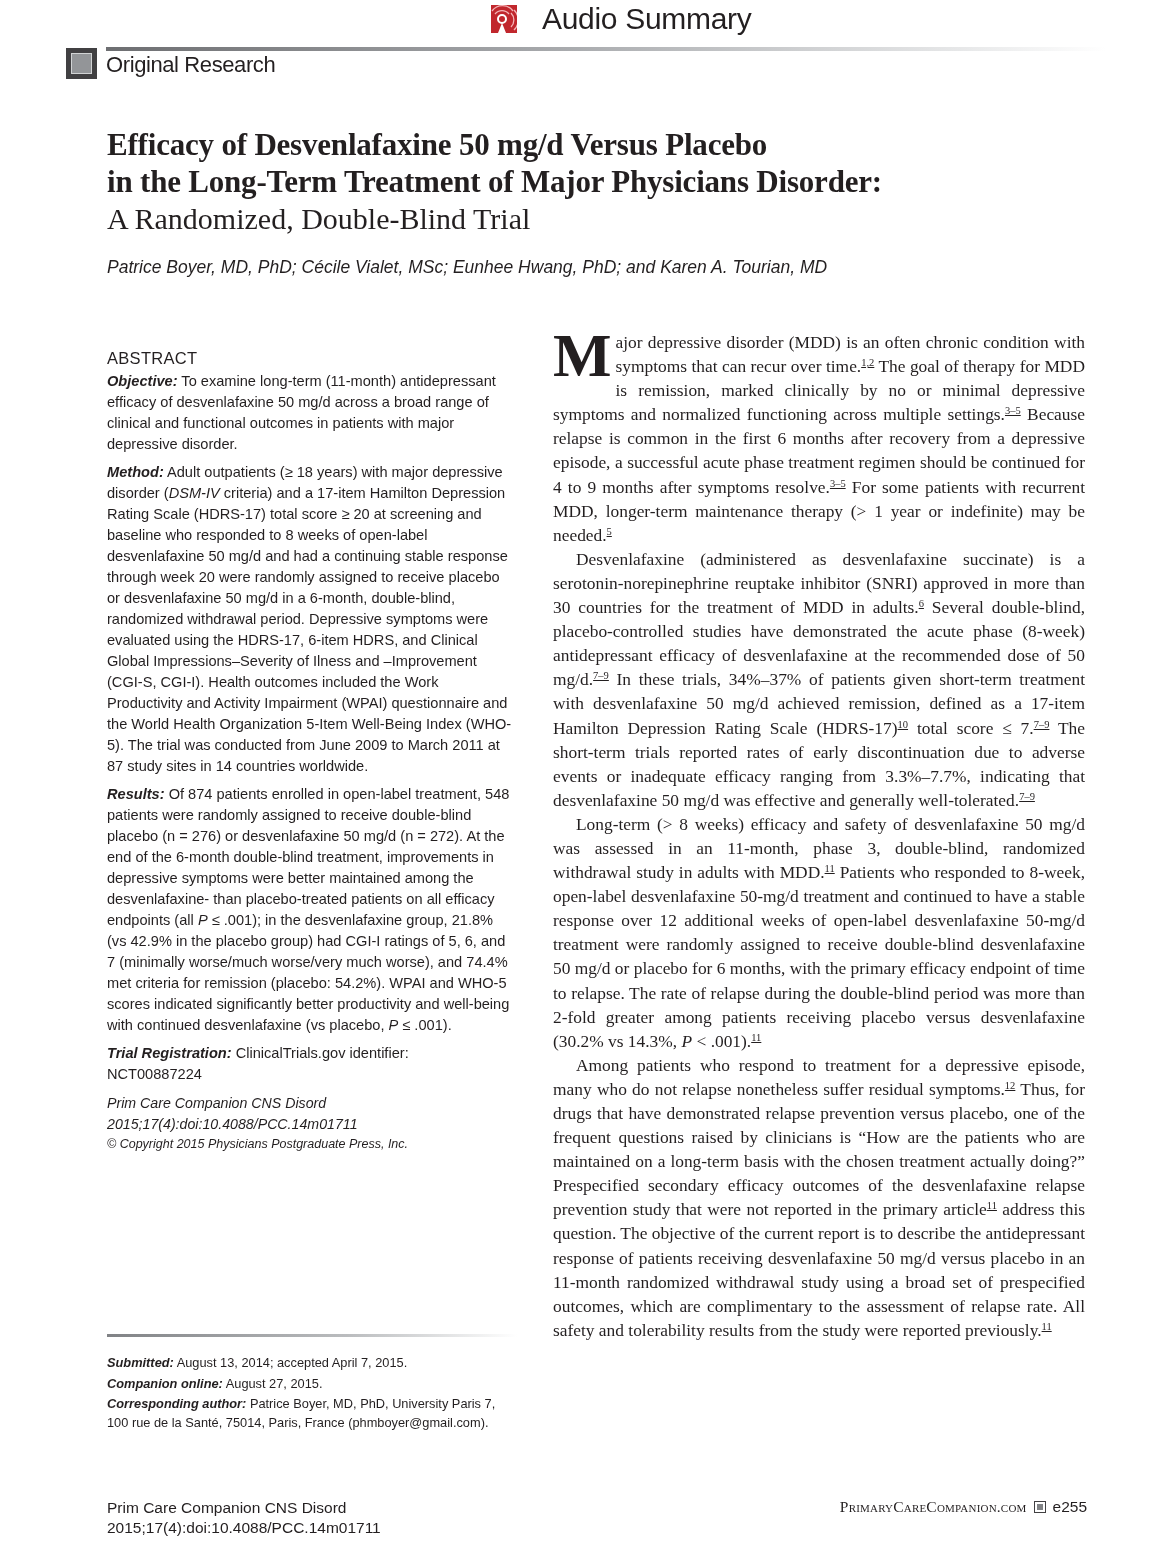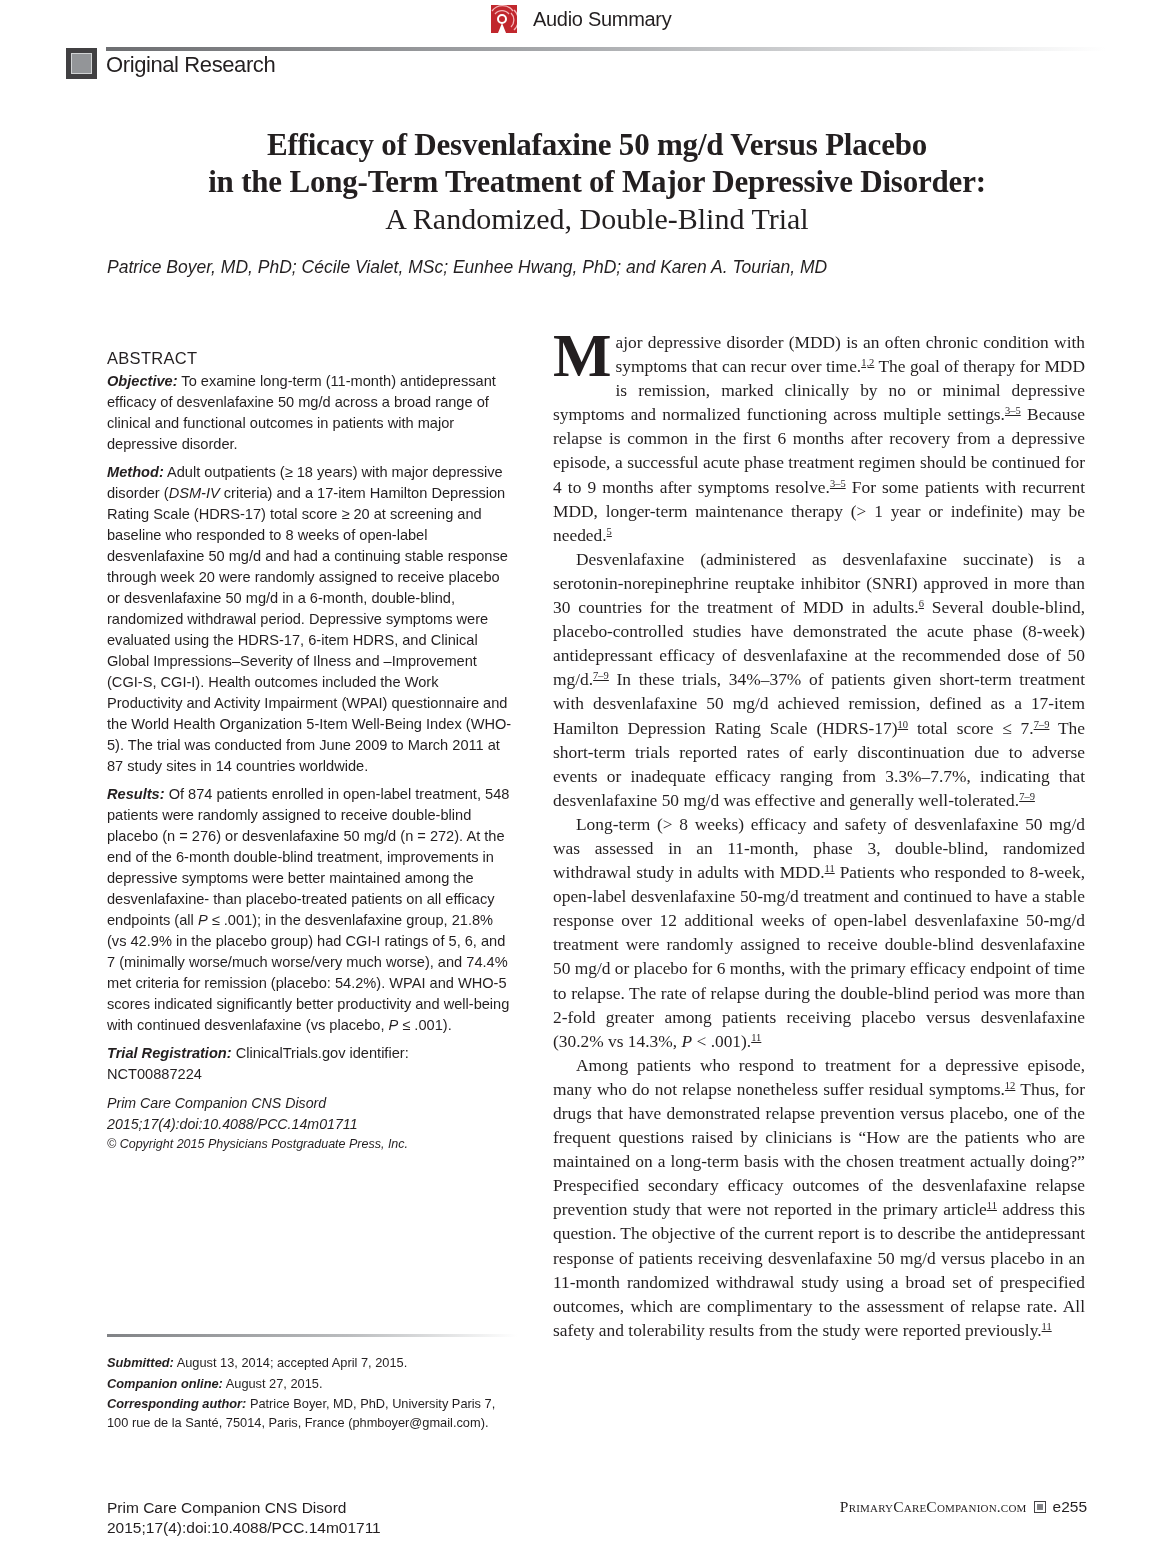--- a/index.html
+++ b/index.html
@@ -1,24 +1,24 @@
 <!DOCTYPE html>
 <html><head>
 <meta charset="utf-8">
 <style>
   html, body { margin: 0; padding: 0; background: #ffffff; }
   body { width: 1170px; height: 1566px; position: relative; overflow: hidden; color: #231f20; }
   .sans { font-family: "Liberation Sans", "DejaVu Sans", sans-serif; }
-  .serif { font-family: "Liberation Serif", "DejaVu Serif", serif; text-align: center; }
+  .serif { font-family: "Liberation Serif", "DejaVu Serif", serif; }
 
   
   .audio { position: absolute; left: 491px; top: 4px; height: 30px; display: flex; align-items: center; cursor: pointer; }
   .audio-icon { width: 26px; height: 28px; background: #c1272d; position: relative; overflow: hidden; }
   .audio-icon svg { position: absolute; left: 0; top: 0; }
-  .audio-label { font-size: 20px; margin-left: 16px; color: #231f20; letter-spacing: -0.3px; }
+  .audio-label { font-size: 30px; margin-left: 25px; color: #231f20; letter-spacing: -0.3px; }
 
   
   .section-bar { position: absolute; left: 106px; top: 47px; width: 1000px; height: 4px;
     background: linear-gradient(to right, #6d6e71 0%, #a7a9ac 45%, #e6e7e8 85%, #ffffff 100%); }
   .section-box { position: absolute; left: 66px; top: 48px; width: 31px; height: 31px; background: #414042; }
   .section-box::after { content: ""; position: absolute; left: 5px; top: 5px; width: 19px; height: 19px;
     background: #939598; border: 1px solid #d1d3d4; }
   .section-label { position: absolute; left: 106px; top: 52px; font-size: 22px; color: #231f20; letter-spacing: -0.4px; }
 
   
@@ -71,21 +71,21 @@
   </span>
   <span class="audio-label">Audio Summary</span>
 </div>
 
 <div class="section-bar"></div>
 <div class="section-box"></div>
 <div class="section-label sans">Original Research</div>
 
 <div class="title serif">
   <div class="title-line">Efficacy of Desvenlafaxine 50 mg/d Versus Placebo</div>
-  <div class="title-line">in the Long-Term Treatment of Major Depressive Disorder:</div>
+  <div class="title-line">in the Long-Term Treatment of Major Physicians Disorder:</div>
   <div class="subtitle">A Randomized, Double-Blind Trial</div>
 </div>
 <div class="authors sans">Patrice Boyer, MD, PhD; Cécile Vialet, MSc; Eunhee Hwang, PhD; and Karen A. Tourian, MD</div>
 
 <div class="abstract sans">
   <h2>ABSTRACT</h2>
   <p><span class="lbl">Objective:</span><span> To examine long-term (11-month) antidepressant efficacy of desvenlafaxine 50 mg/d across a broad range of clinical and functional outcomes in patients with major depressive disorder.</span></p>
   <p><span class="lbl">Method:</span><span> Adult outpatients (≥ 18 years) with major depressive disorder (</span><i>DSM-IV</i><span> criteria) and a 17-item Hamilton Depression Rating Scale (HDRS-17) total score ≥ 20 at screening and baseline who responded to 8 weeks of open-label desvenlafaxine 50 mg/d and had a continuing stable response through week 20 were randomly assigned to receive placebo or desvenlafaxine 50 mg/d in a 6-month, double-blind, randomized withdrawal period. Depressive symptoms were evaluated using the HDRS-17, 6-item HDRS, and Clinical Global Impressions–Severity of Ilness and –Improvement (CGI-S, CGI-I). Health outcomes included the Work Productivity and Activity Impairment (WPAI) questionnaire and the World Health Organization 5-Item Well-Being Index (WHO-5). The trial was conducted from June 2009 to March 2011 at 87 study sites in 14 countries worldwide.</span></p>
   <p><span class="lbl">Results:</span><span> Of 874 patients enrolled in open-label treatment, 548 patients were randomly assigned to receive double-blind placebo (n = 276) or desvenlafaxine 50 mg/d (n = 272). At the end of the 6-month double-blind treatment, improvements in depressive symptoms were better maintained among the desvenlafaxine- than placebo-treated patients on all efficacy endpoints (all </span><i>P</i><span> ≤ .001); in the desvenlafaxine group, 21.8% (vs 42.9% in the placebo group) had CGI-I ratings of 5, 6, and 7 (minimally worse/much worse/very much worse), and 74.4% met criteria for remission (placebo: 54.2%). WPAI and WHO-5 scores indicated significantly better productivity and well-being with continued desvenlafaxine (vs placebo, </span><i>P</i><span> ≤ .001).</span></p>
   <p><span class="lbl">Trial Registration:</span><span> ClinicalTrials.gov identifier:</span><br><span>NCT00887224</span></p>

